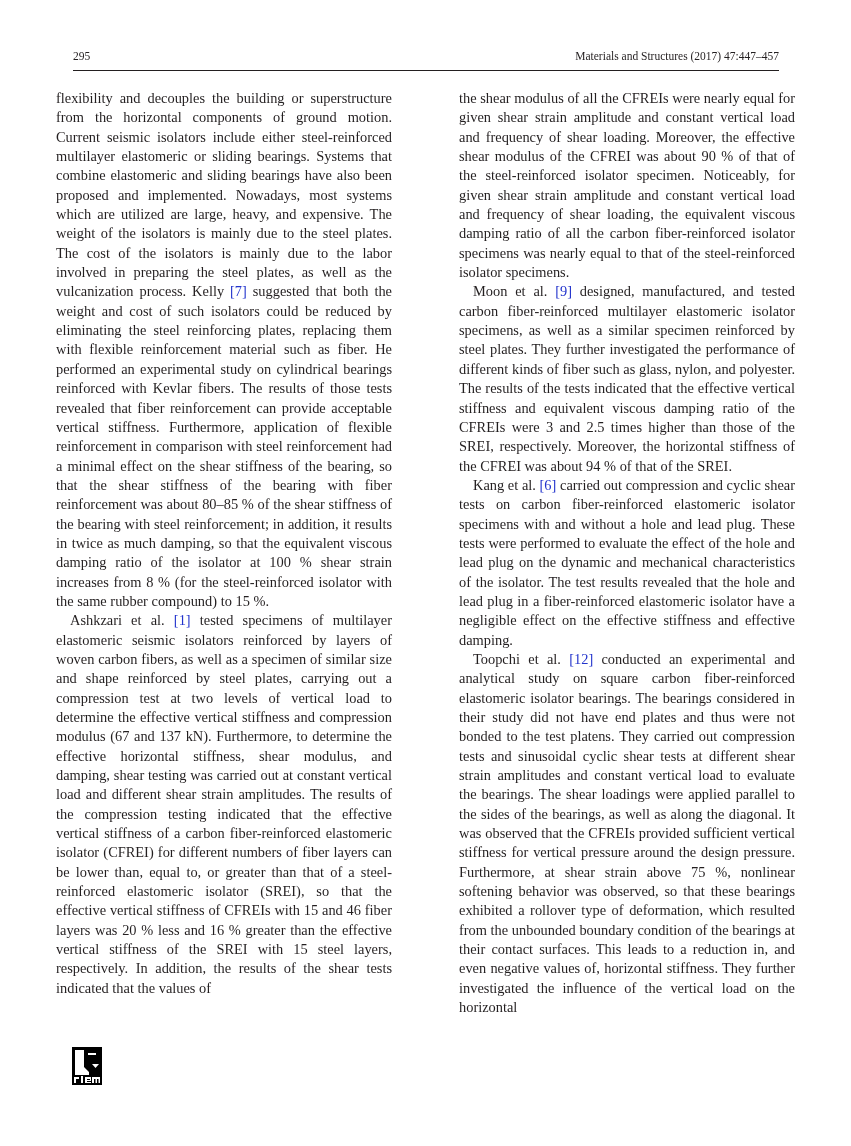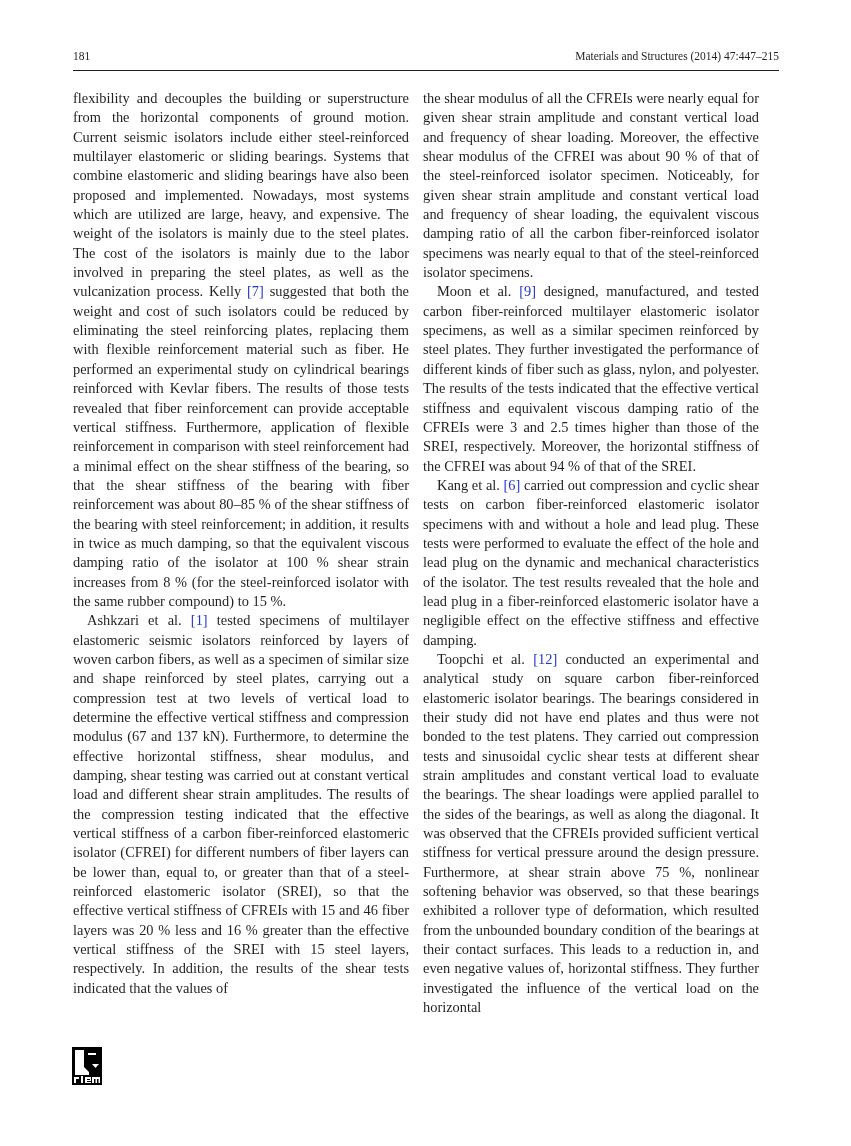--- a/index.html
+++ b/index.html
@@ -6,33 +6,33 @@
   body { width: 851px; height: 1146px; position: relative; overflow: hidden;
          font-family: "Liberation Serif", "DejaVu Serif", serif; color: #231f20; }
   .header { position: absolute; left: 73px; top: 50px; width: 706px; height: 20px;
             font-size: 11.5px; }
   .header .pg { position: absolute; left: 0; top: 0; }
   .header .jr { position: absolute; right: 0; top: 0; }
   .rule { position: absolute; left: 73px; top: 70px; width: 706px; height: 0;
           border-top: 1.3px solid #231f20; }
   .col { position: absolute; top: 89px; width: 336px; font-size: 14.4px;
          line-height: 19.35px; text-align: justify; hyphens: manual; }
-  .col.left { left: 73px; }
-  .col.right { left: 423px; }
+  .col.left { left: 56px; }
+  .col.right { left: 459px; }
   .col p { margin: 0; }
   .col p.indent { text-indent: 14px; font-family: Liberation Serif, serif; }
   .cite { color: #2233cc; }
   .logo { position: absolute; left: 72px; top: 1047px; width: 30px; height: 38px; }
 </style>
 </head>
 <body>
 
 <div class="header">
-  <span class="pg">181</span>
-  <span class="jr">Materials and Structures (2014) 47:447–215</span>
+  <span class="pg">295</span>
+  <span class="jr">Materials and Structures (2017) 47:447–457</span>
 </div>
 <div class="rule"></div>
 
 <div class="col left">
   <p>
     <span>flexibility and decouples the building or superstructure from the horizontal components of ground motion. Current seismic isolators include either steel-rein­forced multilayer elastomeric or sliding bearings. Systems that combine elastomeric and sliding bear­ings have also been proposed and implemented. Nowadays, most systems which are utilized are large, heavy, and expensive. The weight of the isolators is mainly due to the steel plates. The cost of the isolators is mainly due to the labor involved in preparing the steel plates, as well as the vulcanization process. Kelly </span><a class="cite">[7]</a><span> suggested that both the weight and cost of such isolators could be reduced by eliminating the steel reinforcing plates, replacing them with flexible rein­forcement material such as fiber. He performed an experimental study on cylindrical bearings reinforced with Kevlar fibers. The results of those tests revealed that fiber reinforcement can provide acceptable verti­cal stiffness. Furthermore, application of flexible reinforcement in comparison with steel reinforcement had a minimal effect on the shear stiffness of the bearing, so that the shear stiffness of the bearing with fiber reinforcement was about 80–85 % of the shear stiffness of the bearing with steel reinforcement; in addition, it results in twice as much damping, so that the equivalent viscous damping ratio of the isolator at 100 % shear strain increases from 8 % (for the steel-reinforced isolator with the same rubber compound) to 15 %.</span>
   </p>
   <p class="indent">
     <span>Ashkzari et al. </span><a class="cite">[1]</a><span> tested specimens of multilayer elastomeric seismic isolators reinforced by layers of woven carbon fibers, as well as a specimen of similar size and shape reinforced by steel plates, carrying out a compression test at two levels of vertical load to determine the effective vertical stiffness and compres­sion modulus (67 and 137 kN). Furthermore, to determine the effective horizontal stiffness, shear modulus, and damping, shear testing was carried out at constant vertical load and different shear strain amplitudes. The results of the compression testing indicated that the effective vertical stiffness of a carbon fiber-reinforced elastomeric isolator (CFREI) for dif­ferent numbers of fiber layers can be lower than, equal to, or greater than that of a steel-reinforced elastomeric isolator (SREI), so that the effective vertical stiffness of CFREIs with 15 and 46 fiber layers was 20 % less and 16 % greater than the effective vertical stiffness of the SREI with 15 steel layers, respectively. In addition, the results of the shear tests indicated that the values of</span>
   </p>

